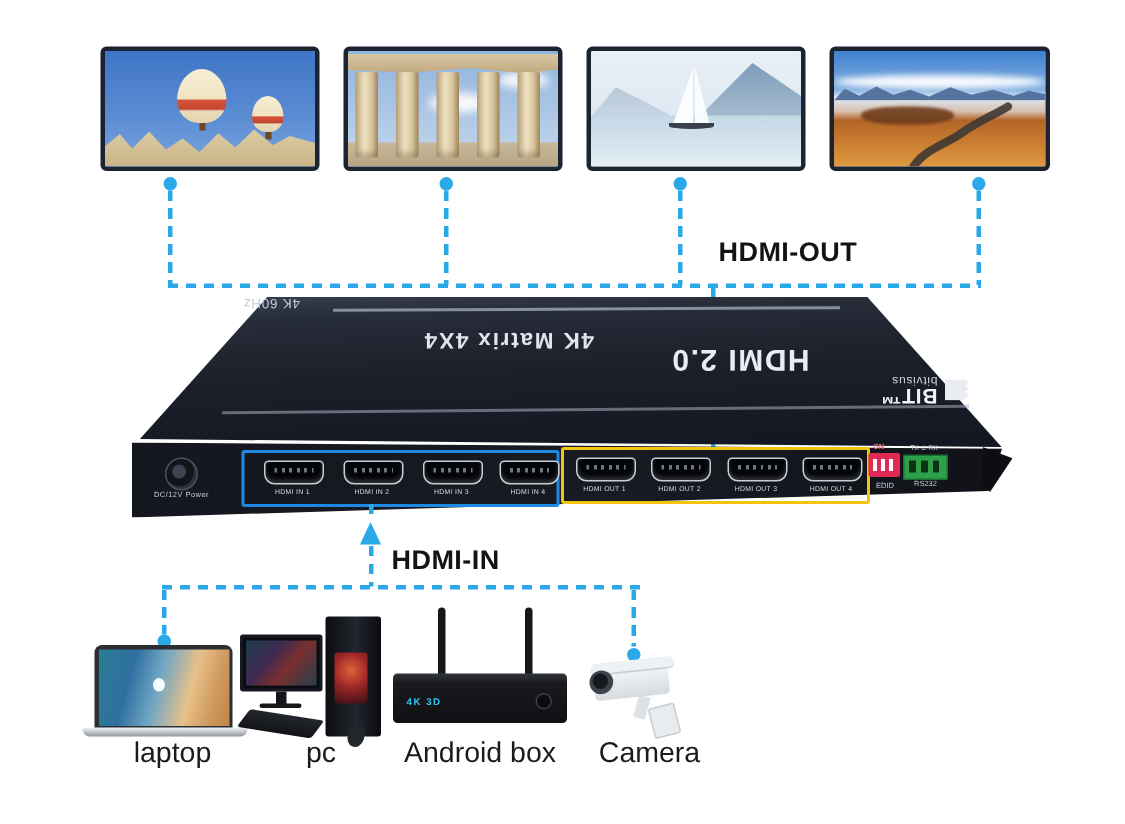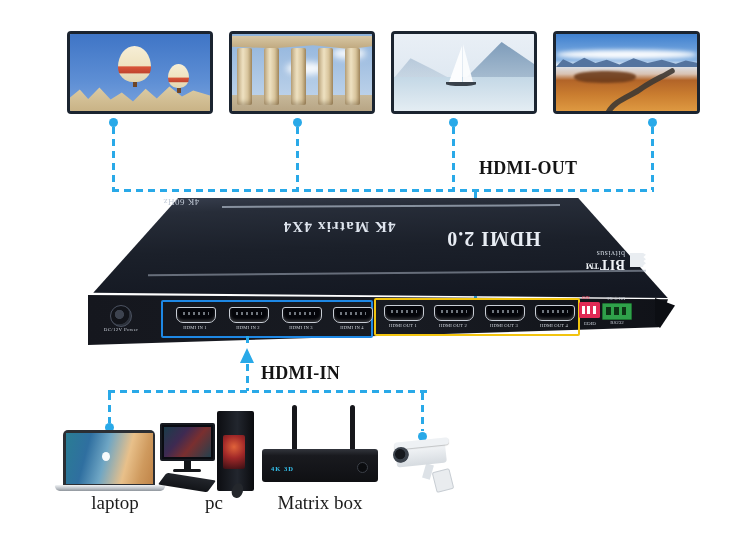--- a/index.html
+++ b/index.html
@@ -1,17 +1,17 @@
 <!DOCTYPE html>
 <html style="--accent: #29a9e8; --in-box: #1e88e5; --out-box: #f2c40f; --edid-red: #e02a55; --rs232-green: #2fa04a;"><head>
 <meta charset="utf-8">
 <style>
   html,body{margin:0;padding:0;background:#fff;}
   .stage{position:relative;width:750px;height:549px;background:#fff;overflow:hidden;
-         font-family:Liberation Serif, serif;}
+         font-family:Liberation Sans, sans-serif;}
   .abs{position:absolute;}
 
   
   .display{position:absolute;width:140px;height:77px;border:3px solid #1b2430;border-radius:4px;
            overflow:hidden;background:#9db8d8;}
 
   
   .sky-balloons{position:absolute;inset:0;background:linear-gradient(180deg,#3f75c6 0%,#5d8ed4 60%,#7ba4de 100%);}
   .balloon{position:absolute;border-radius:50% 50% 44% 44% / 58% 58% 42% 42%;
            background:linear-gradient(180deg,#f6eed6 0%,#efe3c0 55%,#d85438 58%,#c2452e 74%,#e8dcba 78%,#e3d5ae 100%);}
@@ -269,15 +269,16 @@
   <div class="abs" style="left:394px;top:438px;width:78px;height:54px">
     <div class="cam-arm"></div>
     <div class="cam-plate"></div>
     <div class="cam-body"></div>
     <div class="cam-hood"></div>
     <div class="cam-lens"></div>
   </div>
 
   <div class="src-label" style="left:80px;top:492px;width:70px">laptop</div>
   <div class="src-label" style="left:186px;top:492px;width:56px">pc</div>
-  <div class="src-label" style="left:258px;top:492px;width:124px">Matrix box</div>
+  <div class="src-label" style="left:258px;top:492px;width:124px">Android box</div>
+  <div class="src-label" style="left:392px;top:492px;width:82px">Camera</div>
 
 </div>
 
 </body></html>

